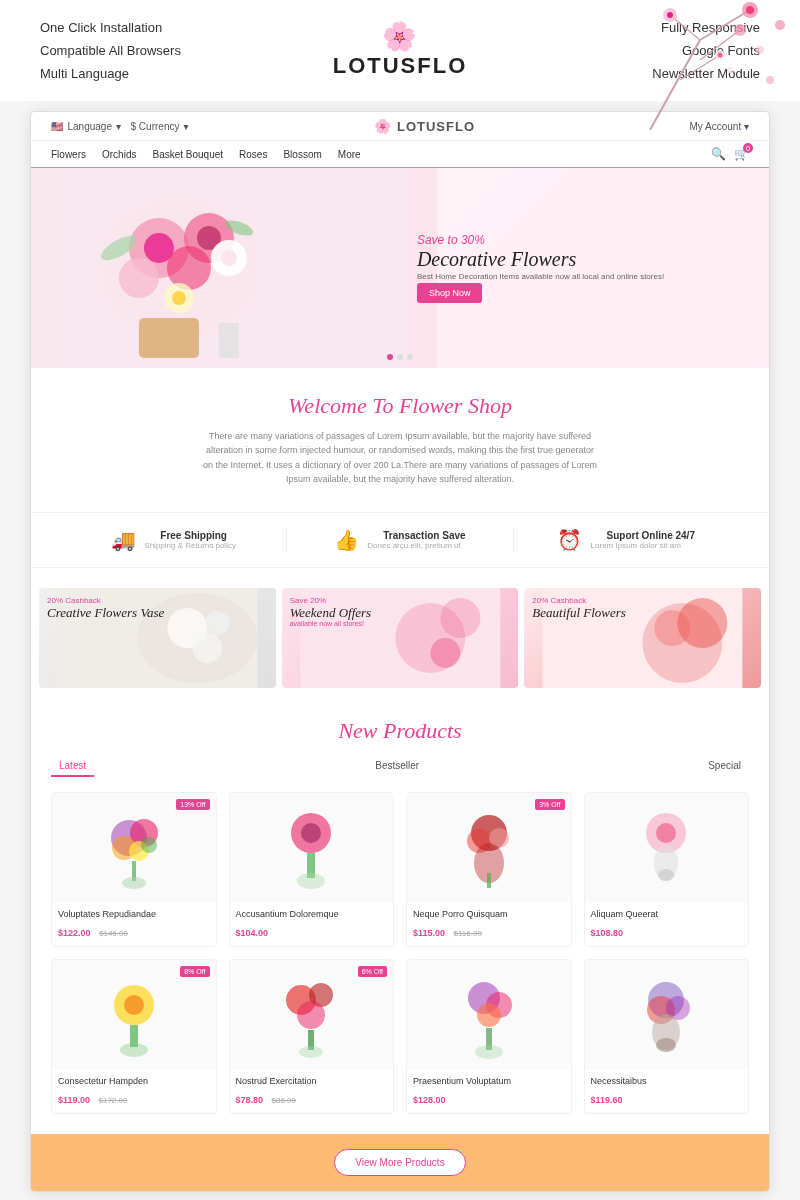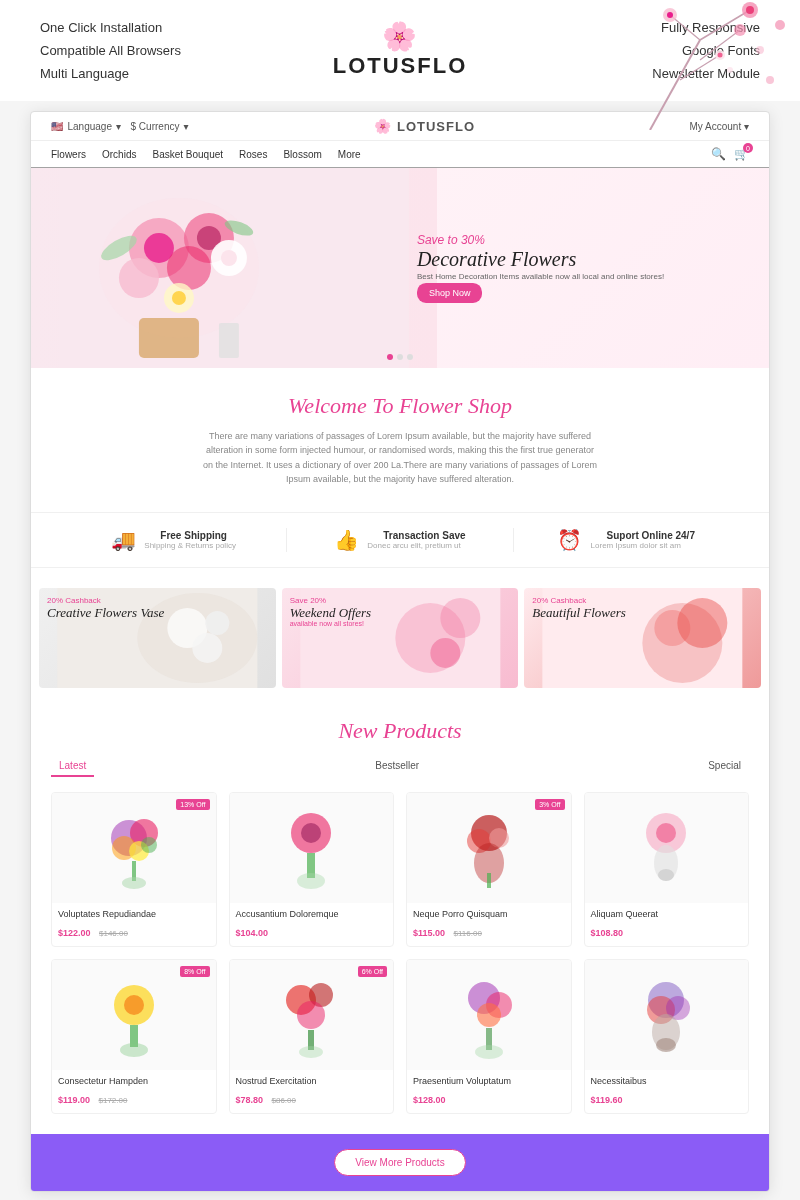--- a/index.html
+++ b/index.html
@@ -89,21 +89,21 @@
     .hero-text {
       position: absolute;
       right: 20px;
       top: 50%;
       transform: translateY(-50%);
       width: 45%;
     }
     .hero-save { color: #e84393; font-size: 12px; font-style: italic; }
     .hero-title { font-size: 20px; color: #222; font-family: Georgia, serif; font-style: italic; line-height: 1.2; }
     .hero-desc { font-size: 8px; color: #666; margin: 0 0; line-height: 1.4; }
-    .hero-btn { background: #e84393; color: white; border: none; padding: 5px 12px; font-size: 9px; border-radius: 9px; cursor: pointer; }
+    .hero-btn { background: #e84393; color: white; border: none; padding: 5px 12px; font-size: 9px; border-radius: 3px; cursor: pointer; }
     .hero-dots { position: absolute; bottom: 8px; left: 50%; transform: translateX(-50%); display: flex; gap: 4px; }
     .hero-dot { width: 6px; height: 6px; border-radius: 50%; background: #ddd; }
     .hero-dot.active { background: #e84393; }
 
     
     .welcome-section {
       text-align: center;
       padding: 25px 40px 15px;
       background: white;
     }
@@ -166,21 +166,21 @@
       font-size: 40px;
       background: #fafafa;
     }
     .product-badge { position: absolute; top: 6px; right: 6px; background: #e84393; color: white; font-size: 7px; padding: 2px 4px; border-radius: 2px; }
     .product-info { padding: 6px; }
     .product-name { font-size: 9px; color: #333; margin-bottom: 3px; }
     .product-price { font-size: 9px; color: #e84393; font-weight: bold; }
     .product-old-price { font-size: 8px; color: #aaa; text-decoration: line-through; margin-left: 4px; }
 
     
-    .view-more { text-align: center; padding: 15px; background: #8b5cf6; text-decoration: underline; }
+    .view-more { text-align: center; padding: 15px; background: #fdba74; text-decoration: underline; }
     .view-more-btn { background: white; color: #e84393; border: 1px solid #e84393; padding: 7px 20px; font-size: 10px; border-radius: 20px; cursor: pointer; }
   </style>
 </head>
 <body>
 
 <div class="top-header">
 
   <div class="pink-flowers-bg">
     <svg viewBox="0 0 300 130" xmlns="http://www.w3.org/2000/svg">
 

